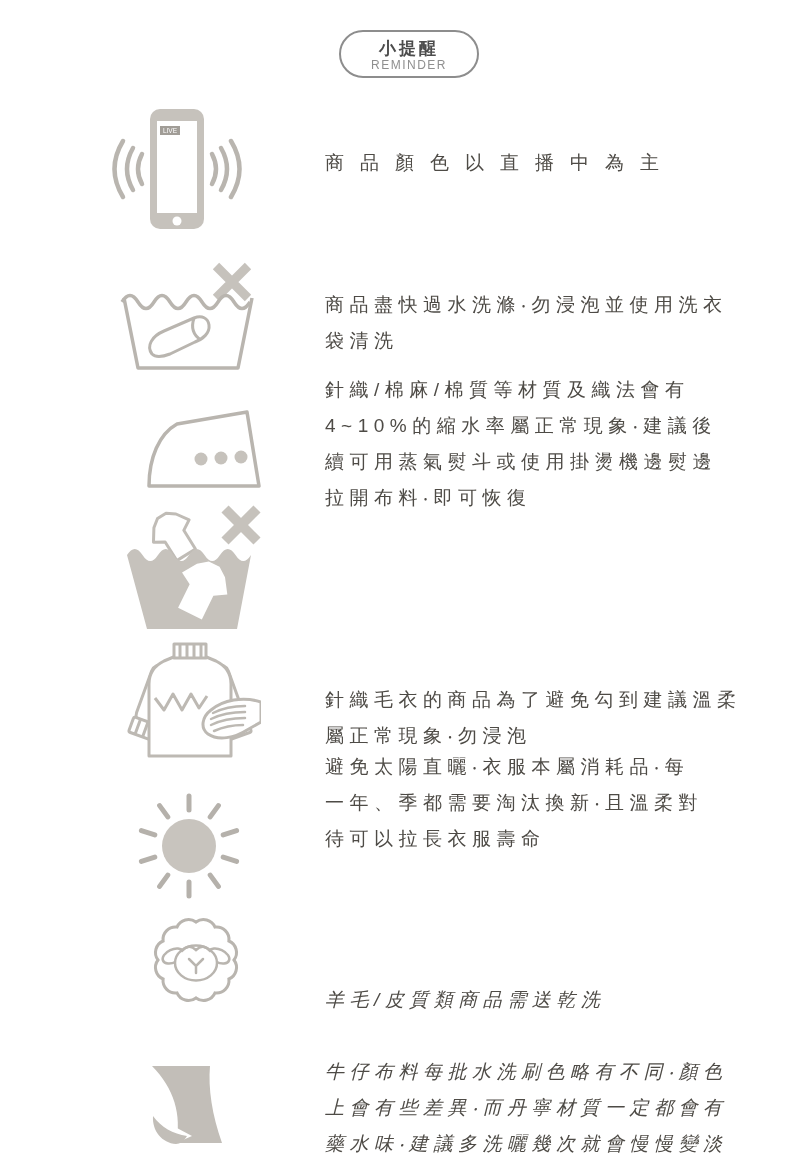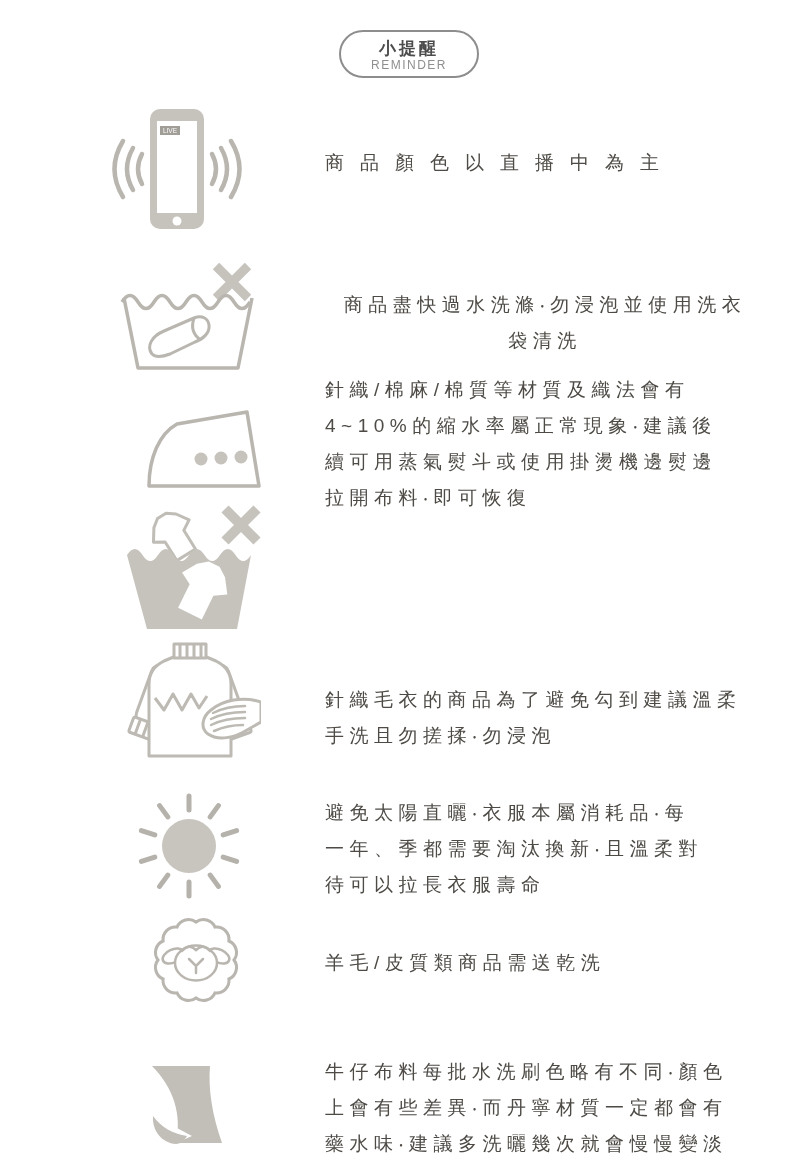--- a/index.html
+++ b/index.html
@@ -56,21 +56,21 @@
 
   <div class="icon-box" style="left:78px;top:262px;">
     <svg width="152" height="112" viewBox="0 0 152 112">
       <path d="M104,4 L136,36 M136,4 L104,36" stroke="#c6c2bc" stroke-width="9" fill="none"></path>
       <path d="M12,36 L26,106 L126,106 L140,36" stroke="#b9b5af" stroke-width="3.5" fill="none" stroke-linejoin="round"></path>
       <path d="M10,40 q8,-13 16,0 q8,13 16,0 q8,-13 16,0 q8,13 16,0 q8,-13 16,0 q8,13 16,0 q8,-13 16,0 q8,13 16,0" stroke="#b9b5af" stroke-width="3.5" fill="none"></path>
       <path d="M40,92 C34,84 40,74 52,69 L82,56 C90,53 96,56 97,63 C98,71 91,77 83,80 L58,92 C50,95 44,96 40,92 Z" stroke="#b9b5af" stroke-width="3" fill="#ffffff" stroke-linejoin="round"></path>
       <path d="M82,56 C79,65 81,73 89,78" stroke="#b9b5af" stroke-width="3" fill="none"></path>
     </svg>
   </div>
-  <div class="tip-text" style="top:287px;text-align:center;">商品盡快過水洗滌‧勿浸泡並使用洗衣
+  <div class="tip-text" style="top:287px;">商品盡快過水洗滌‧勿浸泡並使用洗衣
 袋清洗</div>
 
   <div class="icon-box" style="left:85px;top:402px;">
     <svg width="148" height="98" viewBox="0 0 148 98">
       <path d="M58,22 L128,10 L140,84 L30,84 C30,56 40,32 58,22 Z" stroke="#b9b5af" stroke-width="3.5" fill="none" stroke-linejoin="round"></path>
       <circle cx="82" cy="57" r="6.5" fill="#c6c2bc"></circle>
       <circle cx="102" cy="56" r="6.5" fill="#c6c2bc"></circle>
       <circle cx="122" cy="55" r="6.5" fill="#c6c2bc"></circle>
     </svg>
   </div>
@@ -115,64 +115,64 @@
         <g stroke="#bdb9b3" stroke-width="2.5" fill="none" stroke-linecap="round">
           <path d="M94,75 C104,70 116,68 126,68"></path>
           <path d="M92,81 C102,76 115,74 126,74"></path>
           <path d="M92,87 C102,82 115,80 126,80"></path>
           <path d="M95,93 C104,89 115,87 124,87"></path>
         </g>
       </g>
     </svg>
   </div>
   <div class="tip-text" style="top:682px;">針織毛衣的商品為了避免勾到建議溫柔
-手洗且勿搓揉‧勿浸泡</div>
+屬正常現象‧勿浸泡</div>
 
   <div class="icon-box" style="left:93px;top:788px;">
     <svg width="124" height="112" viewBox="0 0 124 112">
       <circle cx="62" cy="58" r="27" fill="#c8c4be"></circle>
       <g stroke="#b5b1ab" stroke-width="5" stroke-linecap="round">
         <path d="M62,22 L62,8"></path>
         <path d="M83.2,28.9 L91.4,17.6"></path>
         <path d="M96.2,46.9 L109.6,42.6"></path>
         <path d="M96.2,69.1 L109.6,73.4"></path>
         <path d="M83.2,87.1 L91.4,98.4"></path>
         <path d="M62,94 L62,108"></path>
         <path d="M40.8,87.1 L32.6,98.4"></path>
         <path d="M27.8,69.1 L14.4,73.4"></path>
         <path d="M27.8,46.9 L14.4,42.6"></path>
         <path d="M40.8,28.9 L32.6,17.6"></path>
       </g>
     </svg>
   </div>
-  <div class="tip-text" style="top:795px;">避免太陽直曬‧衣服本屬消耗品‧每
+  <div class="tip-text" style="top:749px;">避免太陽直曬‧衣服本屬消耗品‧每
 一年、季都需要淘汰換新‧且溫柔對
 待可以拉長衣服壽命</div>
 
   <div class="icon-box" style="left:98px;top:902px;">
     <svg width="128" height="118" viewBox="0 0 128 118">
       <path d="M102,58 A12.5 12.5 0 0 1 96.9,77 A12.5 12.5 0 0 1 83,90.9 A12.5 12.5 0 0 1 64,96
                A12.5 12.5 0 0 1 45,90.9 A12.5 12.5 0 0 1 31.1,77 A12.5 12.5 0 0 1 26,58
                A12.5 12.5 0 0 1 31.1,39 A12.5 12.5 0 0 1 45,25.1 A12.5 12.5 0 0 1 64,20
                A12.5 12.5 0 0 1 83,25.1 A12.5 12.5 0 0 1 96.9,39 A12.5 12.5 0 0 1 102,58 Z" fill="#ffffff" stroke="#b9b5af" stroke-width="3"></path>
       <g stroke="#b9b5af" stroke-width="2.5" fill="#ffffff" stroke-linecap="round">
         <ellipse cx="41" cy="54" rx="11" ry="6.5" transform="rotate(-25 41 54)"></ellipse>
         <ellipse cx="87" cy="54" rx="11" ry="6.5" transform="rotate(25 87 54)"></ellipse>
         <ellipse cx="64" cy="61" rx="21" ry="17.5"></ellipse>
         <path d="M50,49 Q57,41 64,48 Q71,41 78,49" fill="none"></path>
         <path d="M57,57 L64,64 L71,57 M64,64 L64,71" fill="none"></path>
       </g>
     </svg>
   </div>
-  <div class="tip-text" style="top:945px;">羊毛/皮質類商品需送乾洗</div>
+  <div class="tip-text" style="top:982px;font-style:italic;">羊毛/皮質類商品需送乾洗</div>
 
   <div class="icon-box" style="left:108px;top:1063px;">
     <svg width="96" height="84" viewBox="0 0 96 84">
       <path d="M10,3 L68,3 C66,25 70,52 80,80 L34,80 C40,52 32,25 10,3 Z" fill="#c2beb8"></path>
       <path d="M34,80 L18,56 L50,73 Z" fill="#ffffff"></path>
       <path d="M34,81 C20,80 10,68 11,53 C19,64 31,71 45,73 C42,78 38,81 34,81 Z" fill="#c2beb8"></path>
     </svg>
   </div>
-  <div class="tip-text" style="top:1054px;">牛仔布料每批水洗刷色略有不同‧顏色
+  <div class="tip-text" style="top:1054px;font-style:italic;">牛仔布料每批水洗刷色略有不同‧顏色
 上會有些差異‧而丹寧材質一定都會有
 藥水味‧建議多洗曬幾次就會慢慢變淡</div>
 
 </div>
 
 </body></html>

